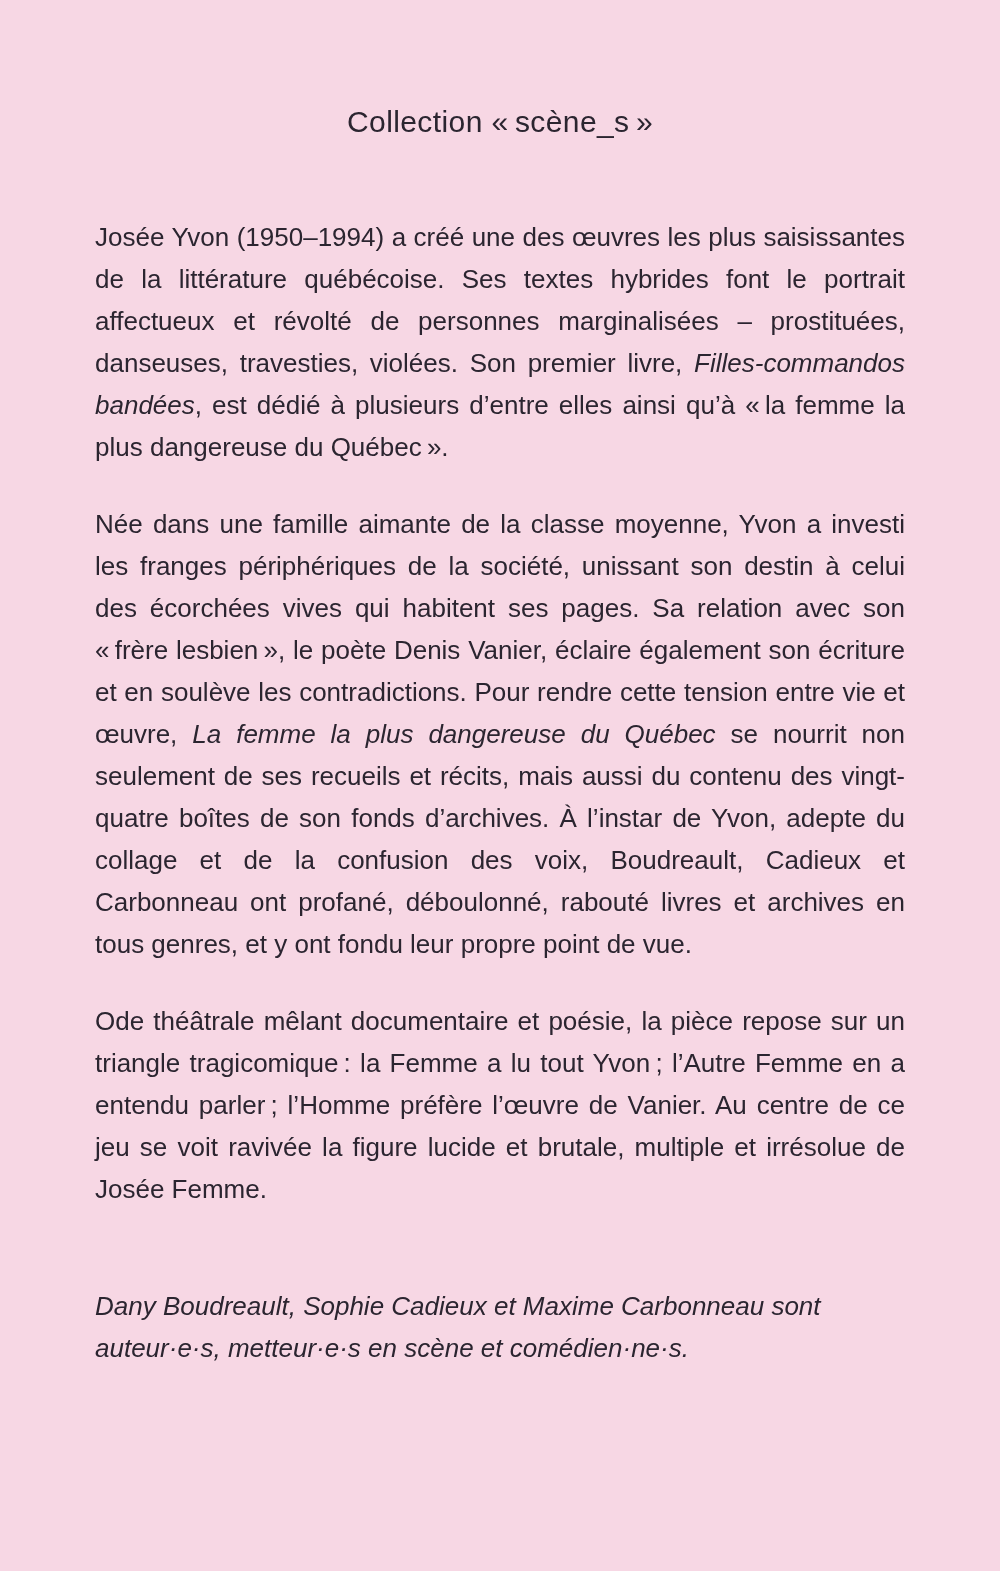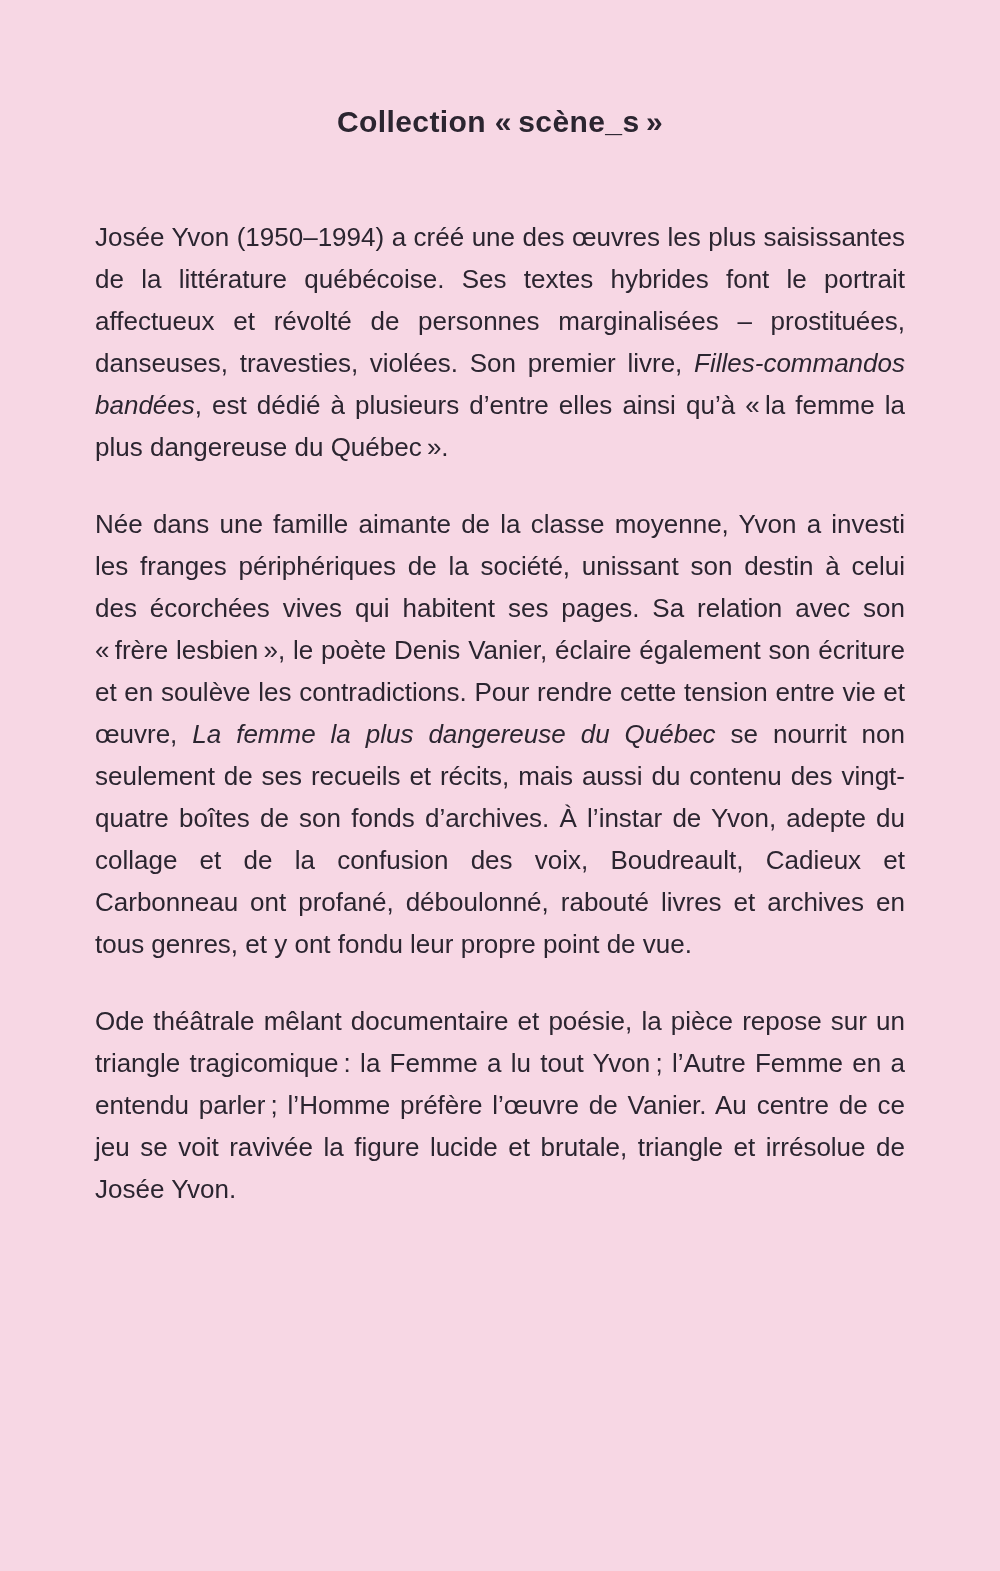--- a/index.html
+++ b/index.html
@@ -15,21 +15,21 @@
     font-family: "Liberation Sans", sans-serif;
     box-sizing: border-box;
     overflow: hidden;
   }
   .title {
     margin: 0;
     padding-top: 104px;
     text-align: center;
     font-size: 30px;
     line-height: 36px;
-    font-weight: 700;
+    font-weight: 400;
     letter-spacing: 0.4px;
   }
   .body-text {
     margin: 76px 95px 0 95px;
     font-size: 26px;
     line-height: 42px;
     text-align: justify;
     hyphens: auto;
   }
   .para {
@@ -46,15 +46,16 @@
 </style>
 </head>
 <body>
 
 <div class="page">
   <h1 class="title">Collection « scène_s »</h1>
 
   <div class="body-text" lang="fr">
     <p class="para"><span>Josée Yvon (1950–1994) a créé une des œuvres les plus saisissantes de la littérature québécoise. Ses textes hybrides font le portrait affectueux et révolté de personnes marginalisées – prostituées, danseuses, travesties, violées. Son premier livre, </span><em>Filles-commandos bandées</em><span>, est dédié à plusieurs d’entre elles ainsi qu’à « la femme la plus dangereuse du Québec ».</span></p>
     <p class="para"><span>Née dans une famille aimante de la classe moyenne, Yvon a investi les franges périphériques de la société, unissant son destin à celui des écorchées vives qui habitent ses pages. Sa relation avec son « frère lesbien », le poète Denis Vanier, éclaire également son écriture et en soulève les contradictions. Pour rendre cette tension entre vie et œuvre, </span><em>La femme la plus dangereuse du Québec</em><span> se nourrit non seulement de ses recueils et récits, mais aussi du contenu des vingt-quatre boîtes de son fonds d’archives. À l’instar de Yvon, adepte du collage et de la confusion des voix, Boudreault, Cadieux et Carbonneau ont profané, déboulonné, rabouté livres et archives en tous genres, et y ont fondu leur propre point de vue.</span></p>
-    <p class="para"><span>Ode théâtrale mêlant documentaire et poésie, la pièce repose sur un triangle tragicomique : la Femme a lu tout Yvon ; l’Autre Femme en a entendu parler ; l’Homme préfère l’œuvre de Vanier. Au centre de ce jeu se voit ravivée la figure lucide et brutale, triangle et irrésolue de Josée Yvon.</span></p>
+    <p class="para"><span>Ode théâtrale mêlant documentaire et poésie, la pièce repose sur un triangle tragicomique : la Femme a lu tout Yvon ; l’Autre Femme en a entendu parler ; l’Homme préfère l’œuvre de Vanier. Au centre de ce jeu se voit ravivée la figure lucide et brutale, multiple et irrésolue de Josée Femme.</span></p>
+    <p class="para credits"><em>Dany Boudreault, Sophie Cadieux et Maxime Carbonneau sont auteur·e·s, metteur·e·s en scène et comédien·ne·s.</em></p>
   </div>
 </div>
 
 </body></html>

